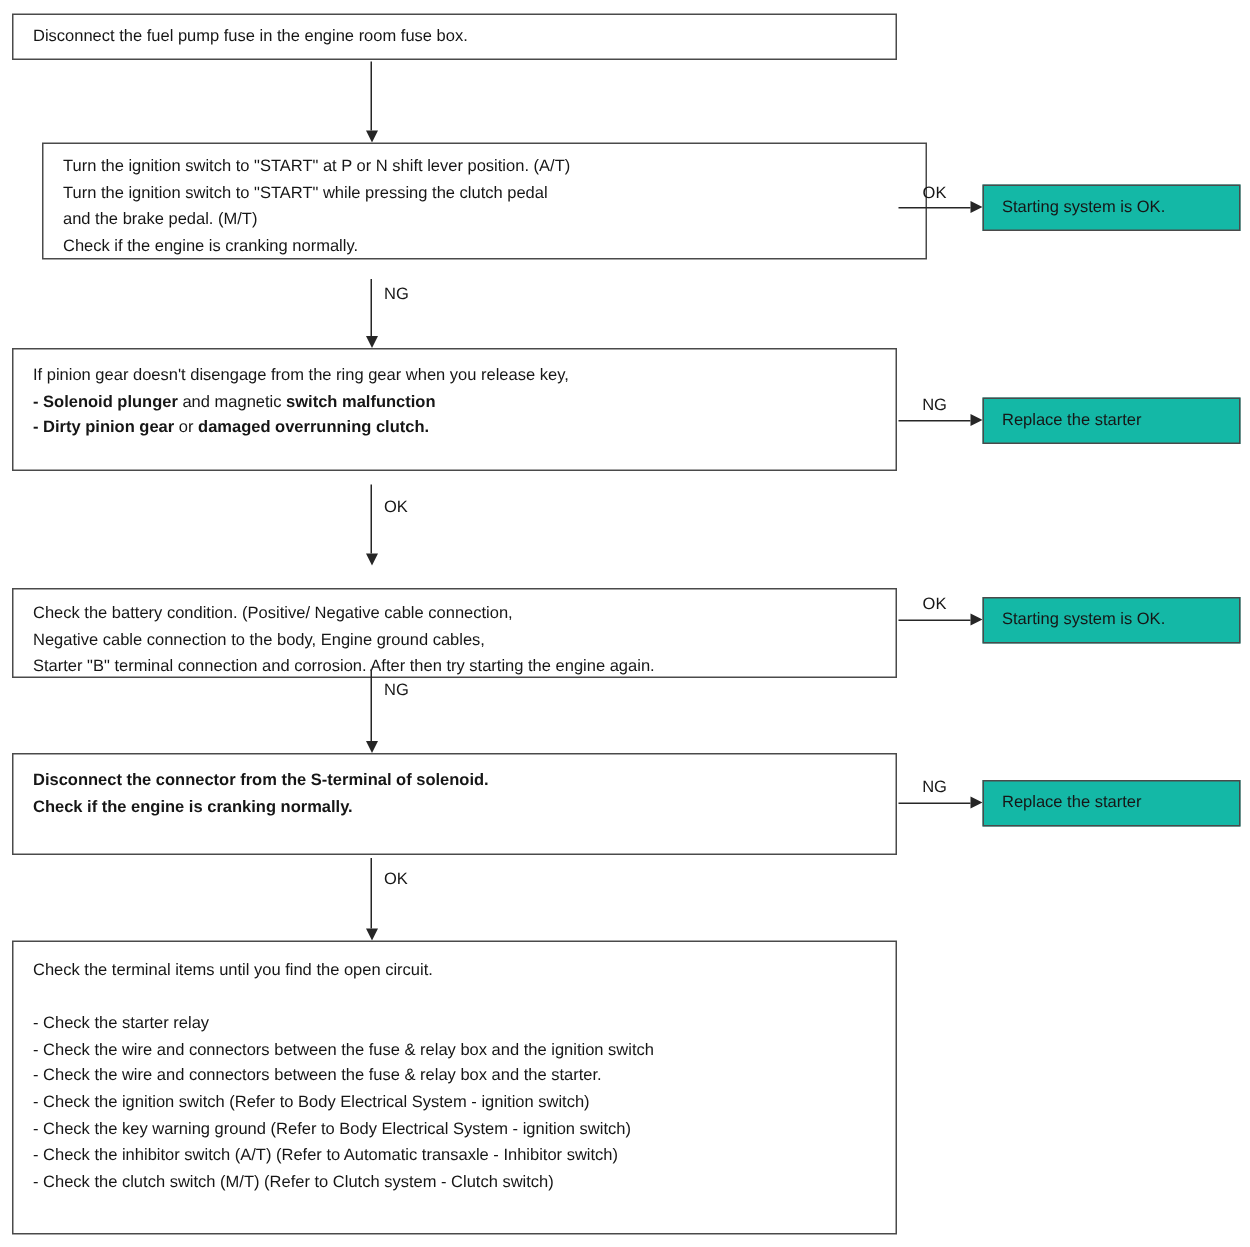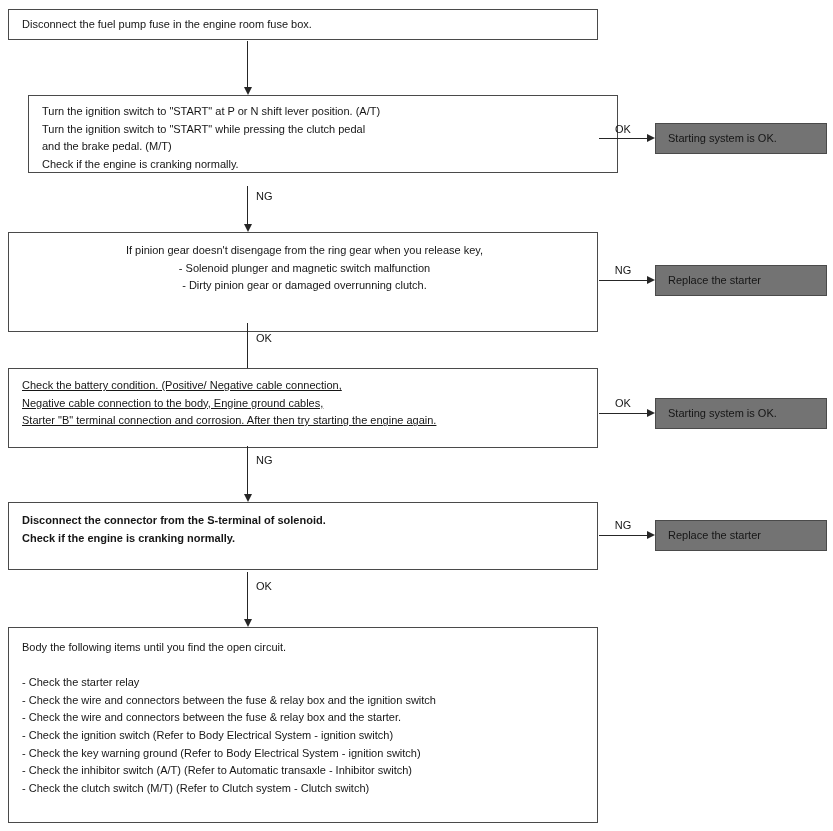--- a/index.html
+++ b/index.html
@@ -20,21 +20,21 @@
     width: 590px;
     border: 1px solid #4a4a4a;
     background: #ffffff;
     padding: 6px 10px 0 13px;
   }
   .line {
     line-height: 17.6px;
     min-height: 17.6px;
     white-space: nowrap;
   }
-  .b { font-weight: normal; }
+  .b { font-weight: bold; }
   .varrow {
     position: absolute;
     left: 247px;
     width: 1px;
     background: #262626;
   }
   .varrow::after {
     content: "";
     position: absolute;
     left: -3.5px;
@@ -70,21 +70,21 @@
     width: 48px;
     text-align: center;
     line-height: 15px;
   }
   .result {
     position: absolute;
     left: 655px;
     width: 172px;
     height: 31px;
     border: 1px solid #4a4a4a;
-    background: #737373;
+    background: #14b8a6;
     line-height: 29px;
     padding-left: 12px;
     white-space: nowrap;
   }
 </style>
 </head>
 <body>
 
 <div class="canvas">
 
@@ -101,34 +101,34 @@
     <div class="line">Check if the engine is cranking normally.</div>
   </div>
 
   <div class="hlabel" style="top:122px;">OK</div>
   <div class="harrow" style="top:138px;"></div>
   <div class="result" style="top:123px;">Starting system is OK.</div>
 
   <div class="vlabel" style="top:189px;">NG</div>
   <div class="varrow" style="top:186px;height:38px;"></div>
 
-  <div class="box" style="top:232px;height:100px;padding-top:9px;text-align:center;">
+  <div class="box" style="top:232px;height:82px;padding-top:9px;">
     <div class="line">If pinion gear doesn't disengage from the ring gear when you release key,</div>
     <div class="line"><span class="b">- Solenoid plunger</span><span> and magnetic </span><span class="b">switch malfunction</span></div>
     <div class="line"><span class="b">- Dirty pinion gear</span><span> or </span><span class="b">damaged overrunning clutch.</span></div>
   </div>
 
   <div class="hlabel" style="top:263px;">NG</div>
   <div class="harrow" style="top:280px;"></div>
   <div class="result" style="top:265px;">Replace the starter</div>
 
   <div class="vlabel" style="top:331px;">OK</div>
   <div class="varrow" style="top:323px;height:46px;"></div>
 
-  <div class="box" style="top:368px;height:80px;padding-top:8px;text-decoration:underline;">
+  <div class="box" style="top:392px;height:60px;padding-top:8px;">
     <div class="line">Check the battery condition. (Positive/ Negative cable connection,</div>
     <div class="line">Negative cable connection to the body, Engine ground cables,</div>
     <div class="line">Starter "B" terminal connection and corrosion. After then try starting the engine again.</div>
   </div>
 
   <div class="hlabel" style="top:396px;">OK</div>
   <div class="harrow" style="top:413px;"></div>
   <div class="result" style="top:398px;">Starting system is OK.</div>
 
   <div class="vlabel" style="top:453px;">NG</div>
@@ -140,21 +140,21 @@
   </div>
 
   <div class="hlabel" style="top:518px;">NG</div>
   <div class="harrow" style="top:535px;"></div>
   <div class="result" style="top:520px;">Replace the starter</div>
 
   <div class="vlabel" style="top:579px;">OK</div>
   <div class="varrow" style="top:572px;height:47px;"></div>
 
   <div class="box" style="top:627px;height:196px;padding-top:11px;">
-    <div class="line">Body the following items until you find the open circuit.</div>
+    <div class="line">Check the terminal items until you find the open circuit.</div>
     <div class="line"></div>
     <div class="line">- Check the starter relay</div>
     <div class="line">- Check the wire and connectors between the fuse &amp; relay box and the ignition switch</div>
     <div class="line">- Check the wire and connectors between the fuse &amp; relay box and the starter.</div>
     <div class="line">- Check the ignition switch (Refer to Body Electrical System - ignition switch)</div>
     <div class="line">- Check the key warning ground (Refer to Body Electrical System - ignition switch)</div>
     <div class="line">- Check the inhibitor switch (A/T) (Refer to Automatic transaxle - Inhibitor switch)</div>
     <div class="line">- Check the clutch switch (M/T) (Refer to Clutch system - Clutch switch)</div>
   </div>
 

